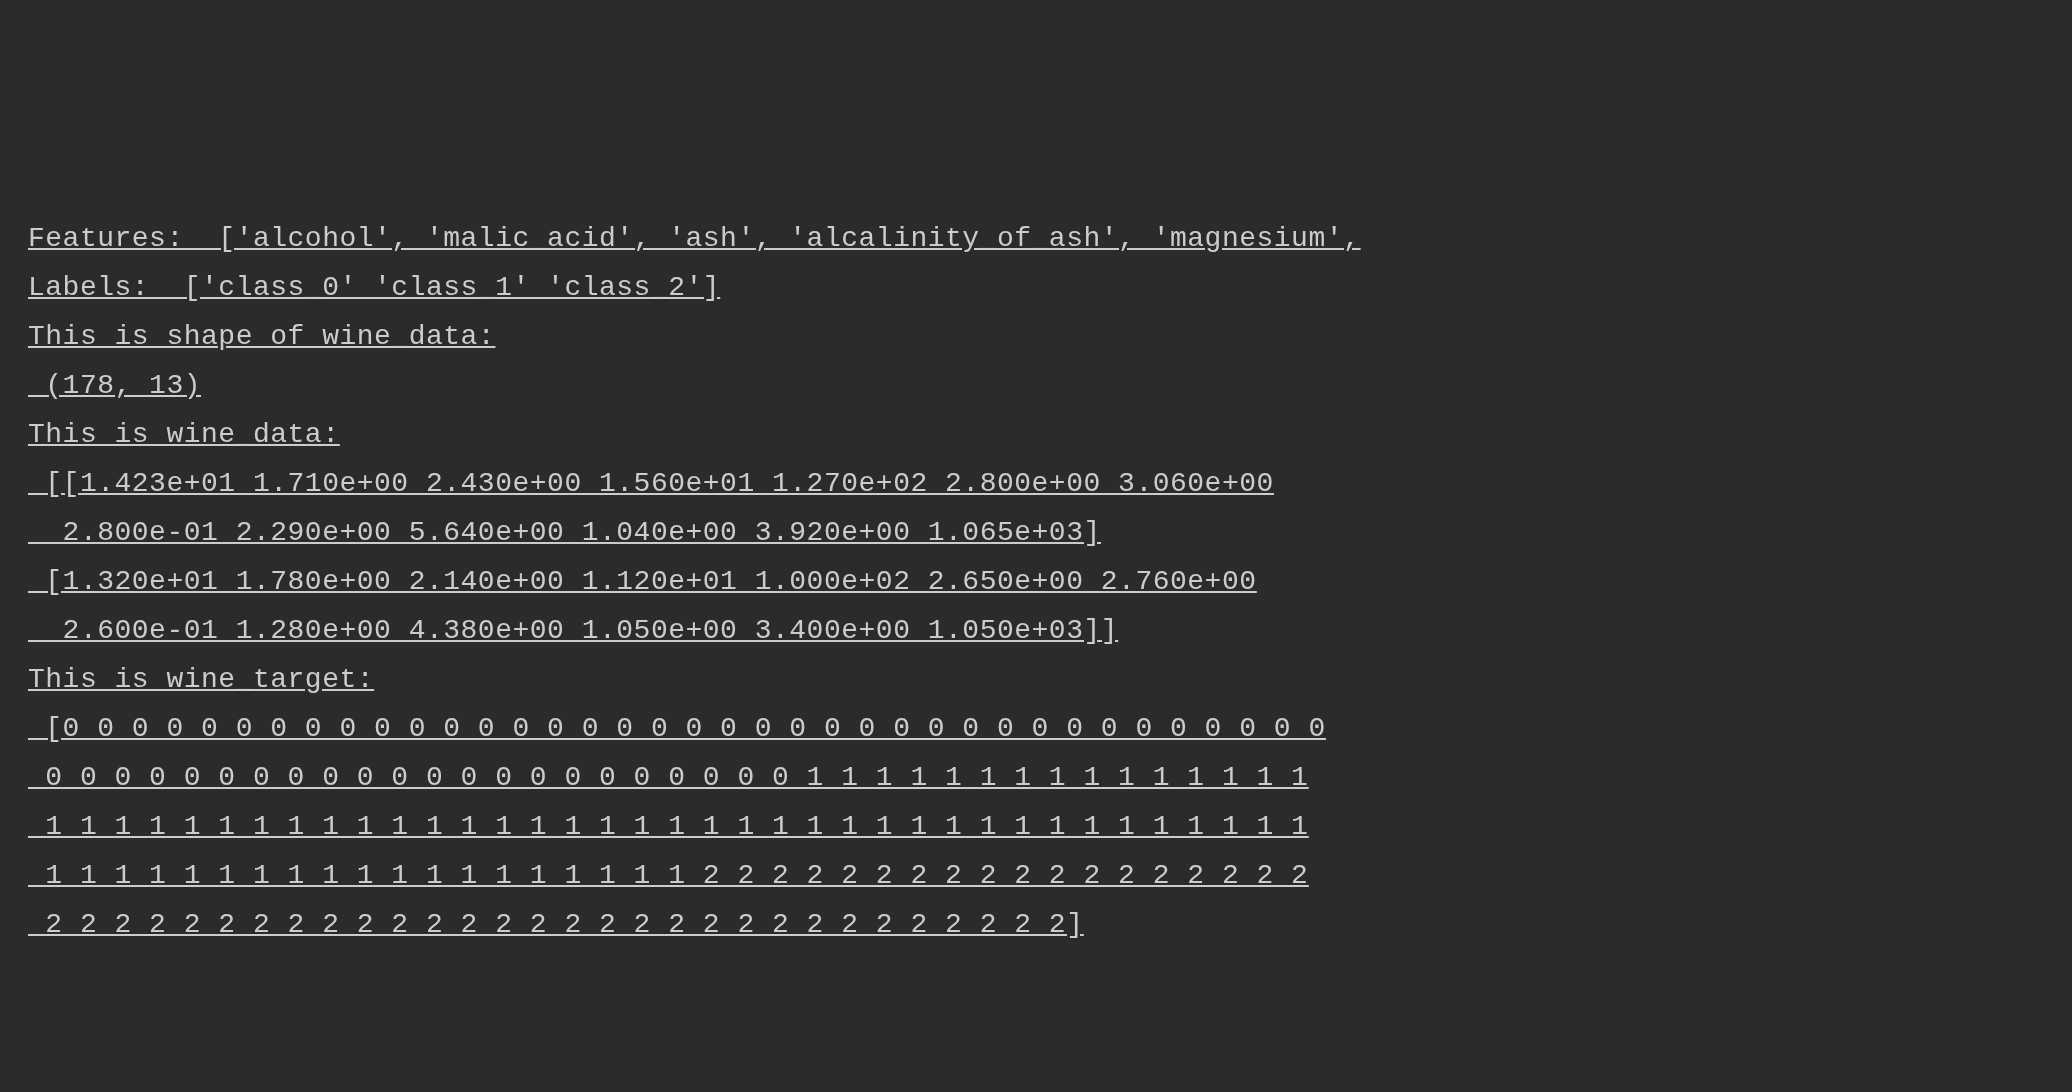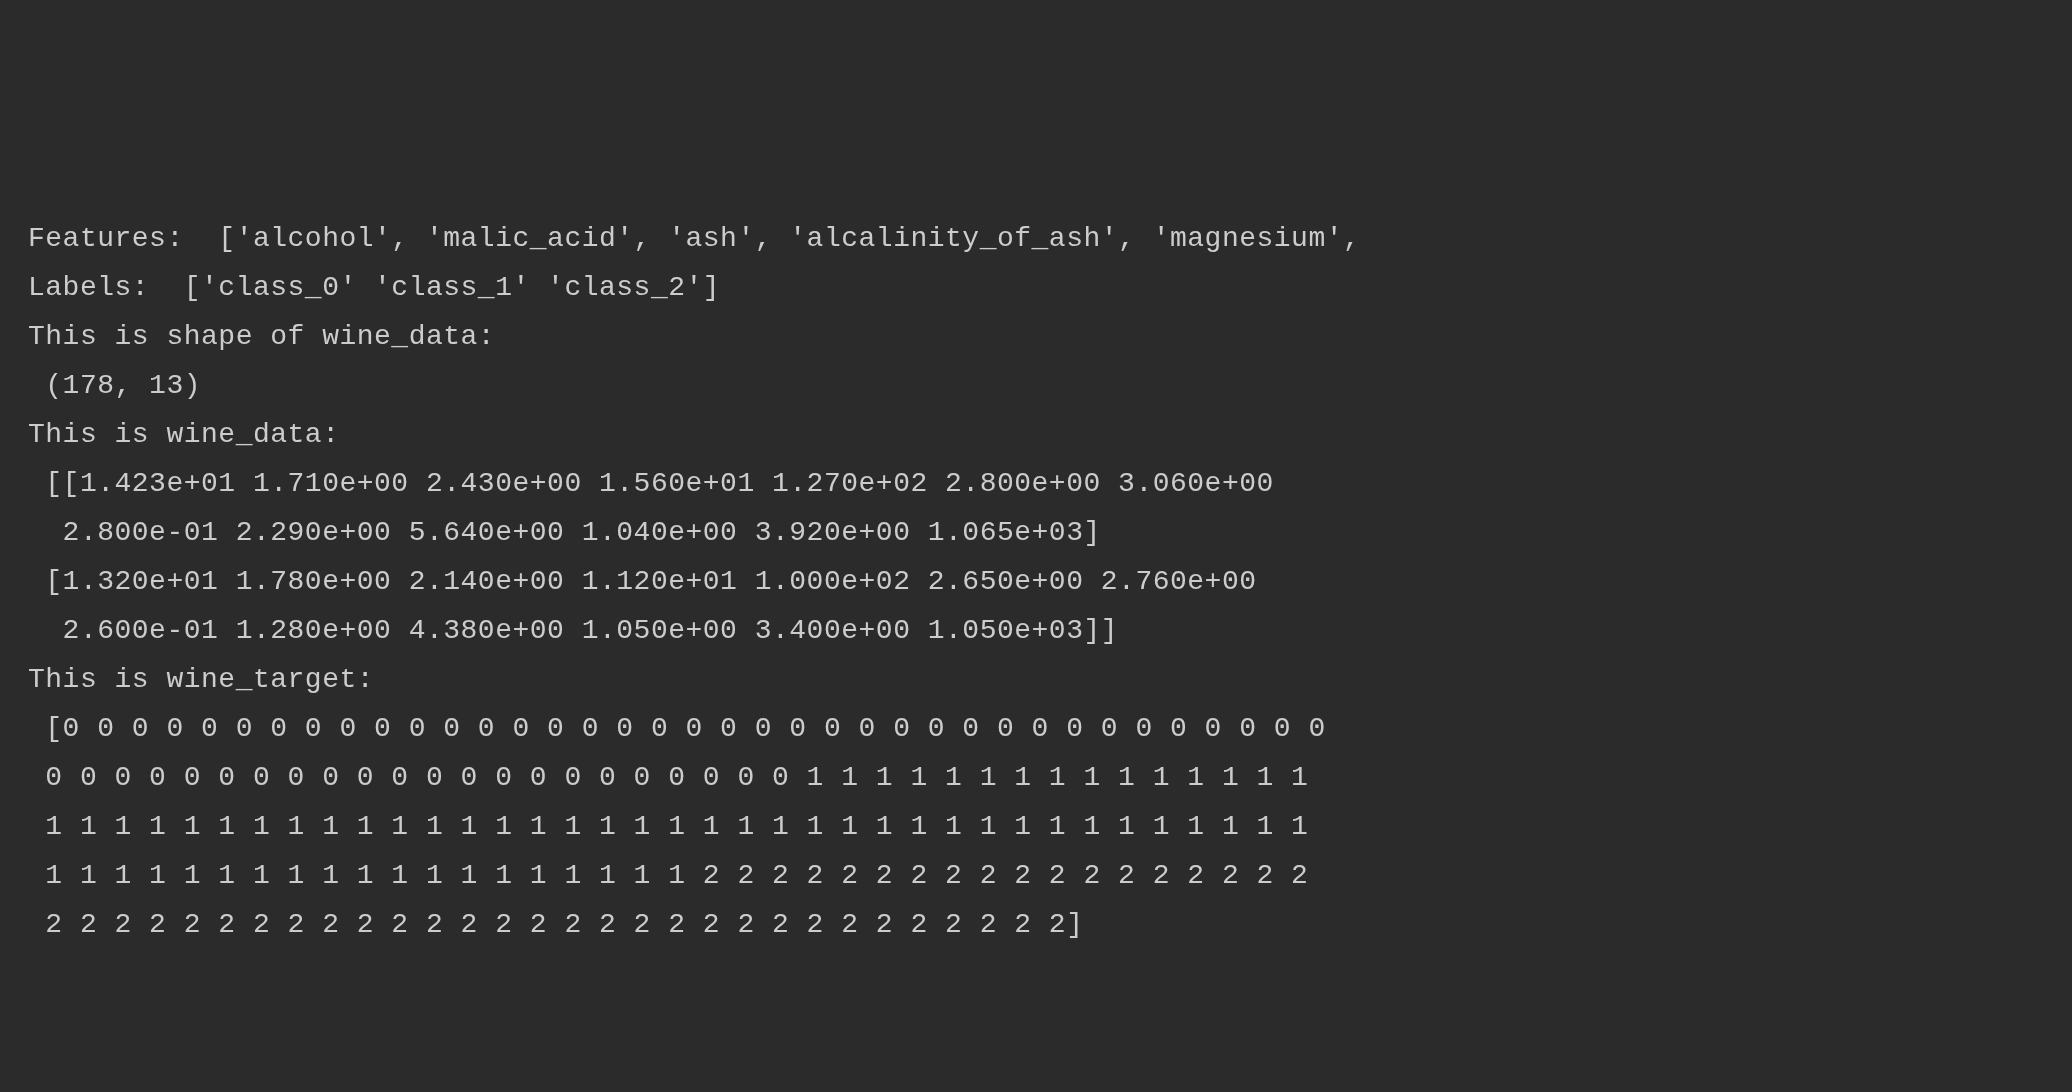--- a/index.html
+++ b/index.html
@@ -1,18 +1,19 @@
 <!DOCTYPE html>
 <html><head>
   <meta charset="utf-8">
   <style>
     * {
       margin: 0;
       padding: 0;
       box-sizing: border-box;
+      text-decoration: underline;
     }
     body {
       background-color: #2b2b2b;
       color: #cccccc;
       font-family: 'Menlo', 'Monaco', 'Consolas', 'Courier New', monospace;
       font-size: 28px;
       line-height: 1.75;
       padding: 18px 28px;
       white-space: pre;
       overflow: hidden;

